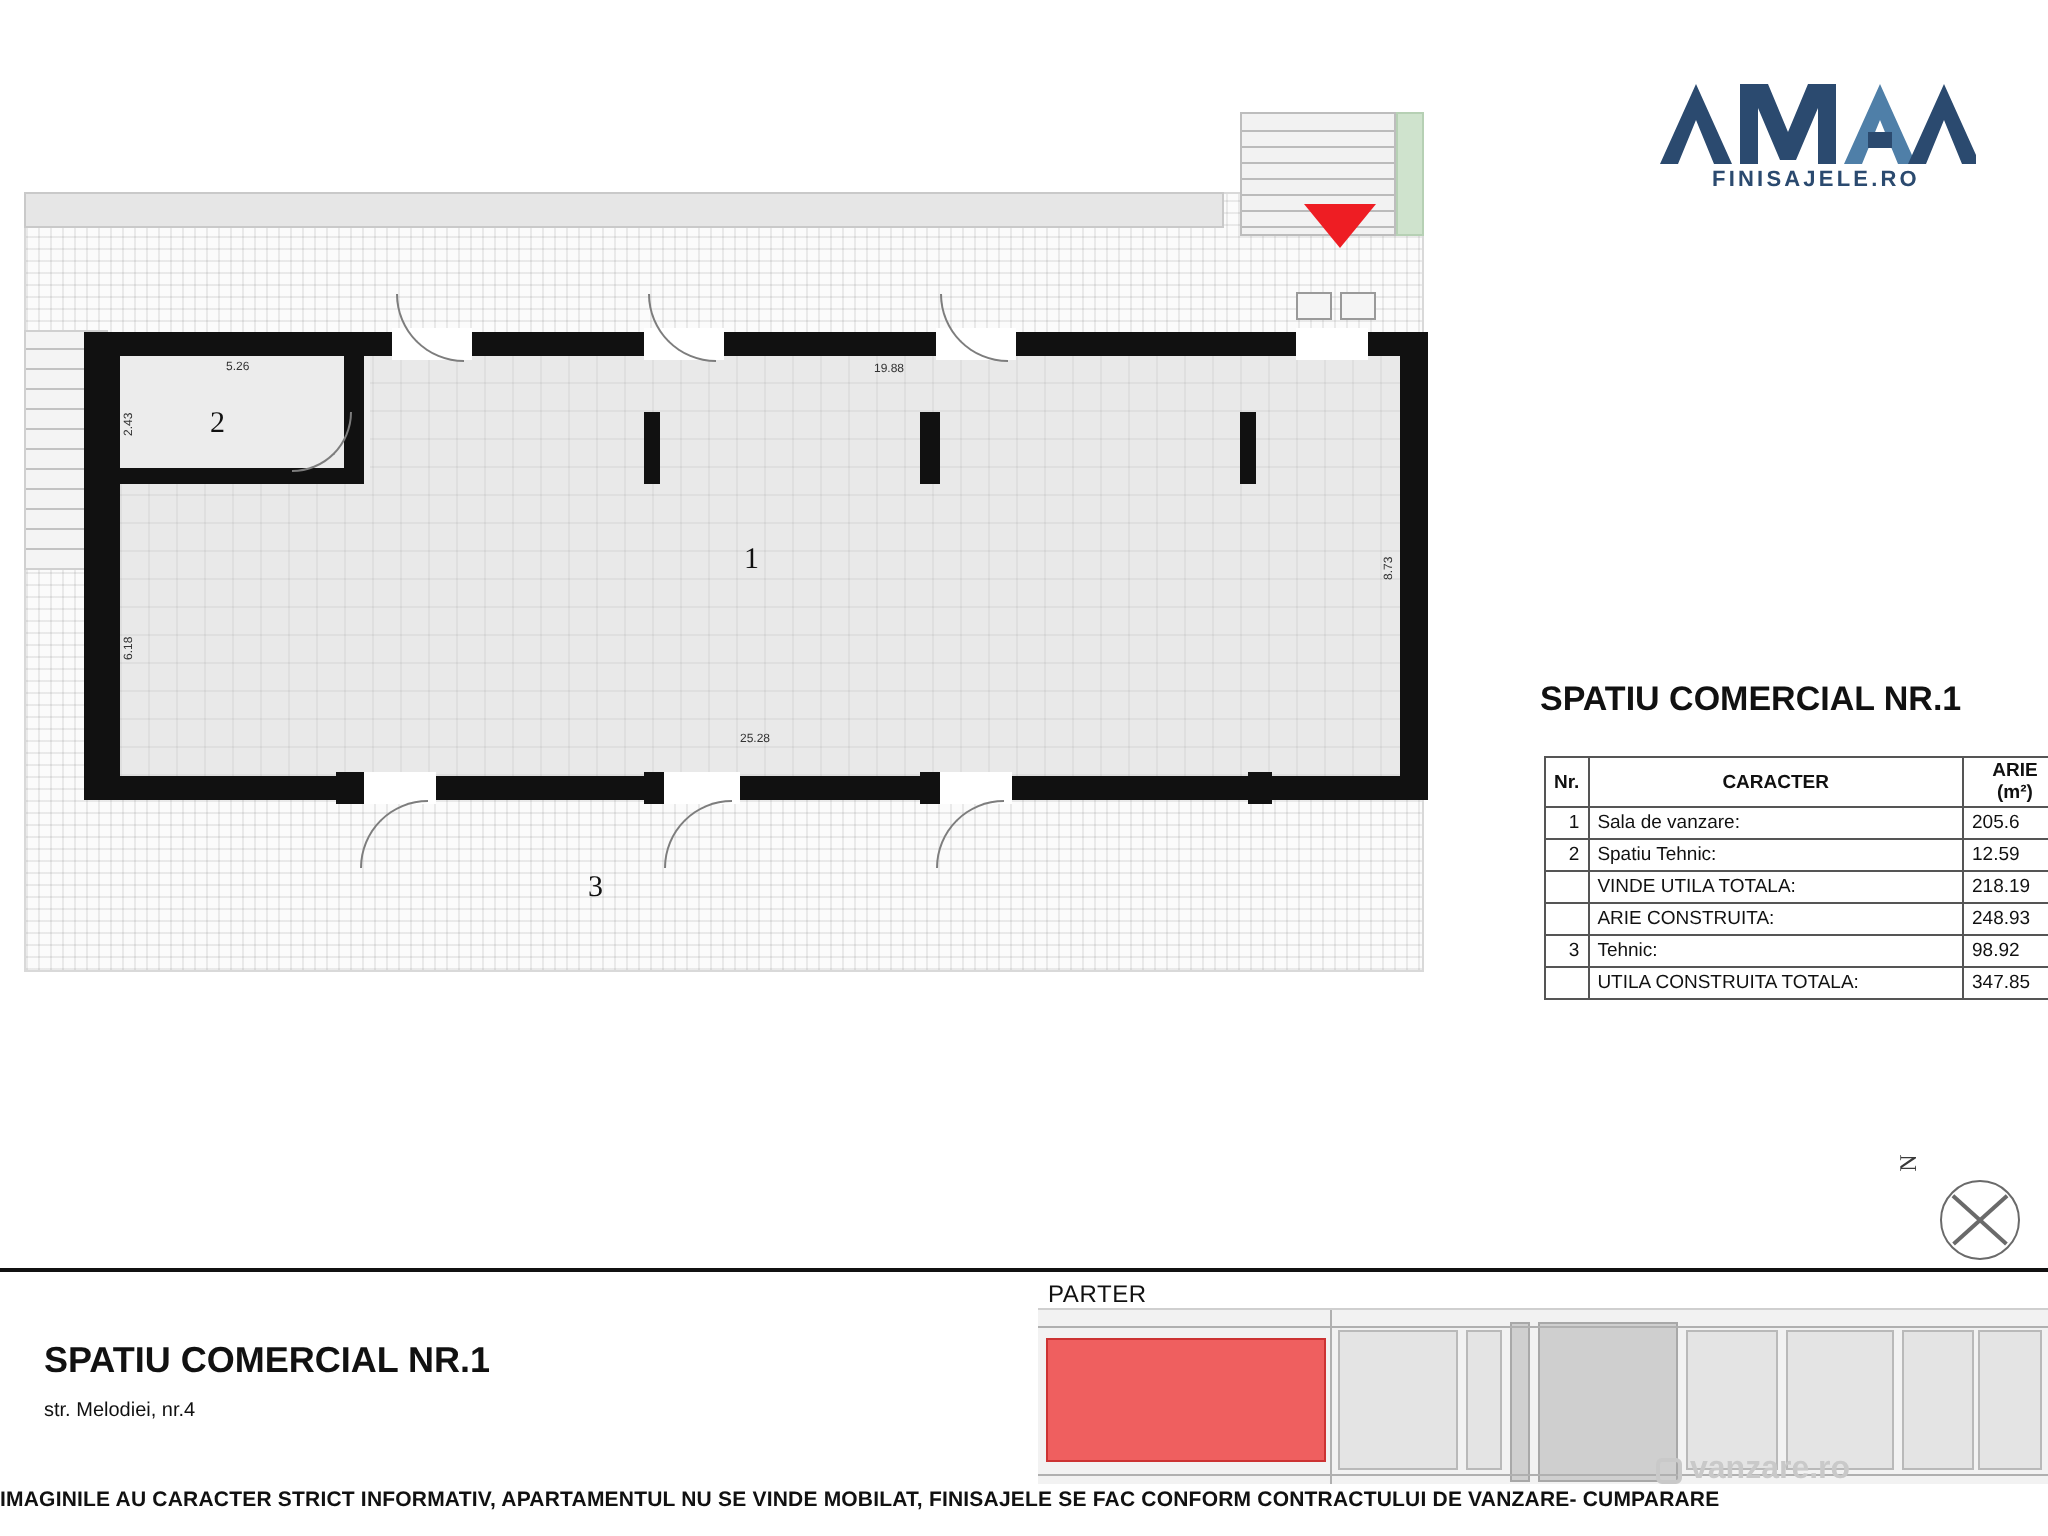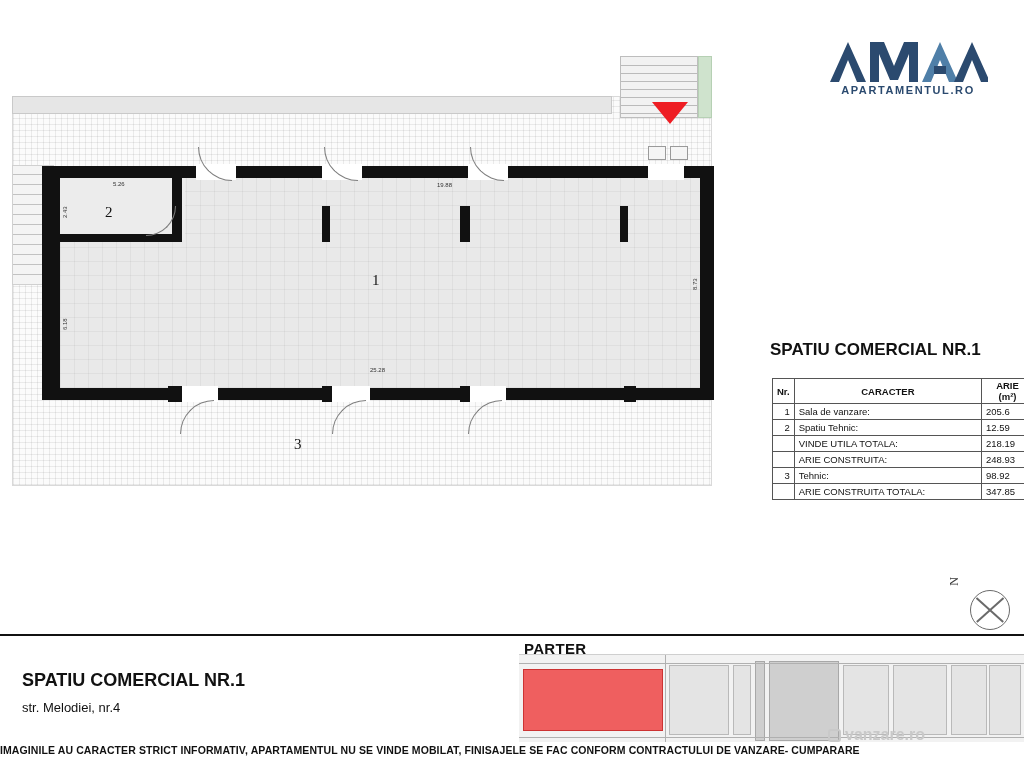--- a/index.html
+++ b/index.html
@@ -146,22 +146,22 @@
   #compass .n-label {
     position:absolute; left:-12px; top:-6px;
     font-size:12px; color:#3a3a3a; font-family:"Liberation Serif", serif;
     transform:rotate(-90deg);
   }
 
   
   #bottom-divider { position:absolute; left:0; top:634px; width:1024px; height:2px; background:#111; }
   #bottom-bar { position:absolute; left:0; top:636px; width:1024px; height:106px; background:#fff; }
   #bottom-title { position:absolute; left:22px; top:34px; font-size:18px; font-weight:bold; color:#111; }
-  #bottom-sub { position:absolute; left:22px; top:64px; font-size:13px; color:#111; }
-  #parter-label { position:absolute; left:524px; top:4px; font-size:15px; font-weight:bold; color:#111; letter-spacing:.3px; }
+  #bottom-sub { position:absolute; left:22px; top:64px; font-size:10px; color:#111; }
+  #parter-label { position:absolute; left:524px; top:4px; font-size:12px; font-weight:normal; color:#111; letter-spacing:.3px; }
 
   #mini-plan {
     position:absolute; left:519px; top:18px; width:505px; height:88px;
     background:#f2f2f2; border-top:1px solid #cfcfcf; overflow:hidden;
   }
   #mini-plan .blk { position:absolute; background:#e4e4e4; border:1px solid #b9b9b9; }
   #mini-plan .dark { background:#cfcfcf; border-color:#a8a8a8; }
   #mini-highlight {
     position:absolute; left:4px; top:14px; width:140px; height:62px;
     background:#ef5f5f; border:1.5px solid #c33;
@@ -276,21 +276,21 @@
 </div>
 
 <div id="logo-block">
   <svg width="160" height="48" viewBox="0 0 160 48">
     <path d="M2 46 L20 6 L38 46 L29 46 L20 24 L11 46 Z" fill="#2b4a6f"></path>
     <path d="M42 46 L42 6 L56 6 L66 30 L76 6 L90 6 L90 46 L81 46 L81 18 L70 44 L62 44 L51 18 L51 46 Z" fill="#2b4a6f"></path>
     <path d="M94 46 L112 6 L130 46 L121 46 L112 24 L103 46 Z" fill="#4f7fa8"></path>
     <path d="M106 30 L118 30 L118 38 L106 38 Z" fill="#2b4a6f"></path>
     <path d="M134 46 L152 6 L170 46 L161 46 L152 24 L143 46 Z" fill="#2b4a6f" transform="translate(-8,0)"></path>
   </svg>
-  <div id="logo-text">APARTAMENTUL.RO</div>
+  <div id="logo-text">FINISAJELE.RO</div>
 </div>
 
 <div id="right-title">SPATIU COMERCIAL NR.1</div>
 
 <table id="area-table">
   <thead>
     <tr>
       <th class="c-nr">Nr.</th>
       <th>CARACTER</th>
       <th class="c-val">ARIE (m²)</th>
@@ -317,21 +317,21 @@
       <td>ARIE CONSTRUITA:</td>
       <td class="c-val">248.93</td>
     </tr>
     <tr>
       <td class="c-nr">3</td>
       <td>Tehnic:</td>
       <td class="c-val">98.92</td>
     </tr>
     <tr class="row-bold">
       <td class="c-nr"></td>
-      <td>ARIE CONSTRUITA TOTALA:</td>
+      <td>UTILA CONSTRUITA TOTALA:</td>
       <td class="c-val">347.85</td>
     </tr>
   </tbody>
 </table>
 
 <div id="compass">
   <div class="circ"></div>
   <div class="ln1"></div>
   <div class="ln2"></div>
   <div class="n-label">N</div>

